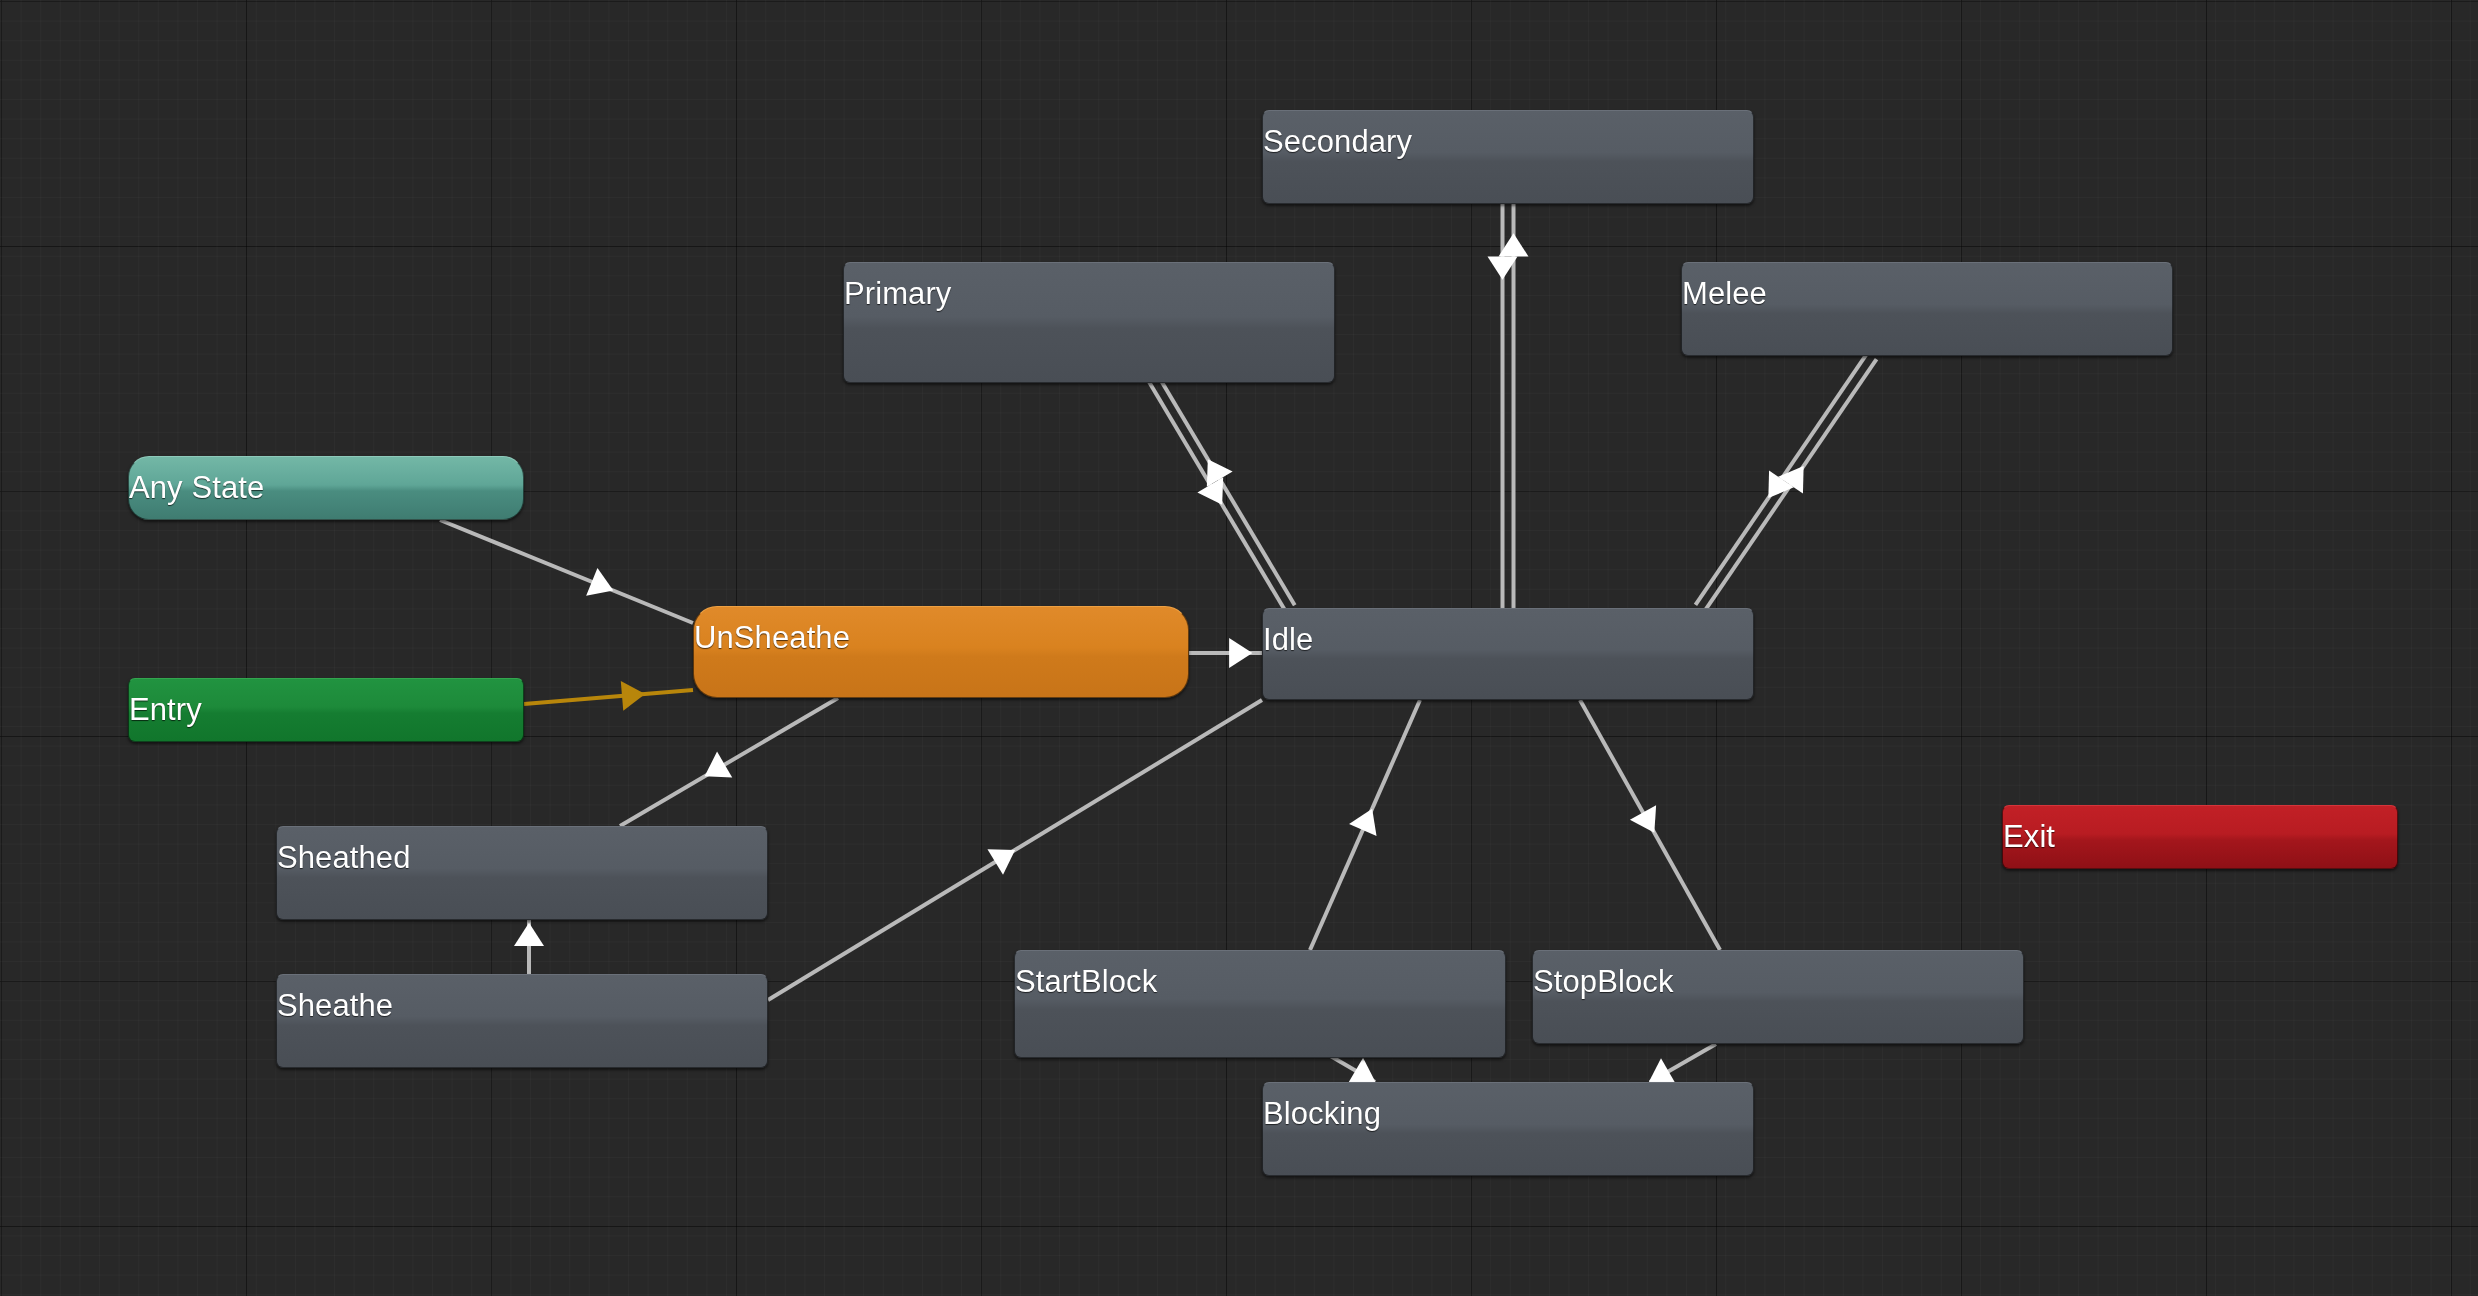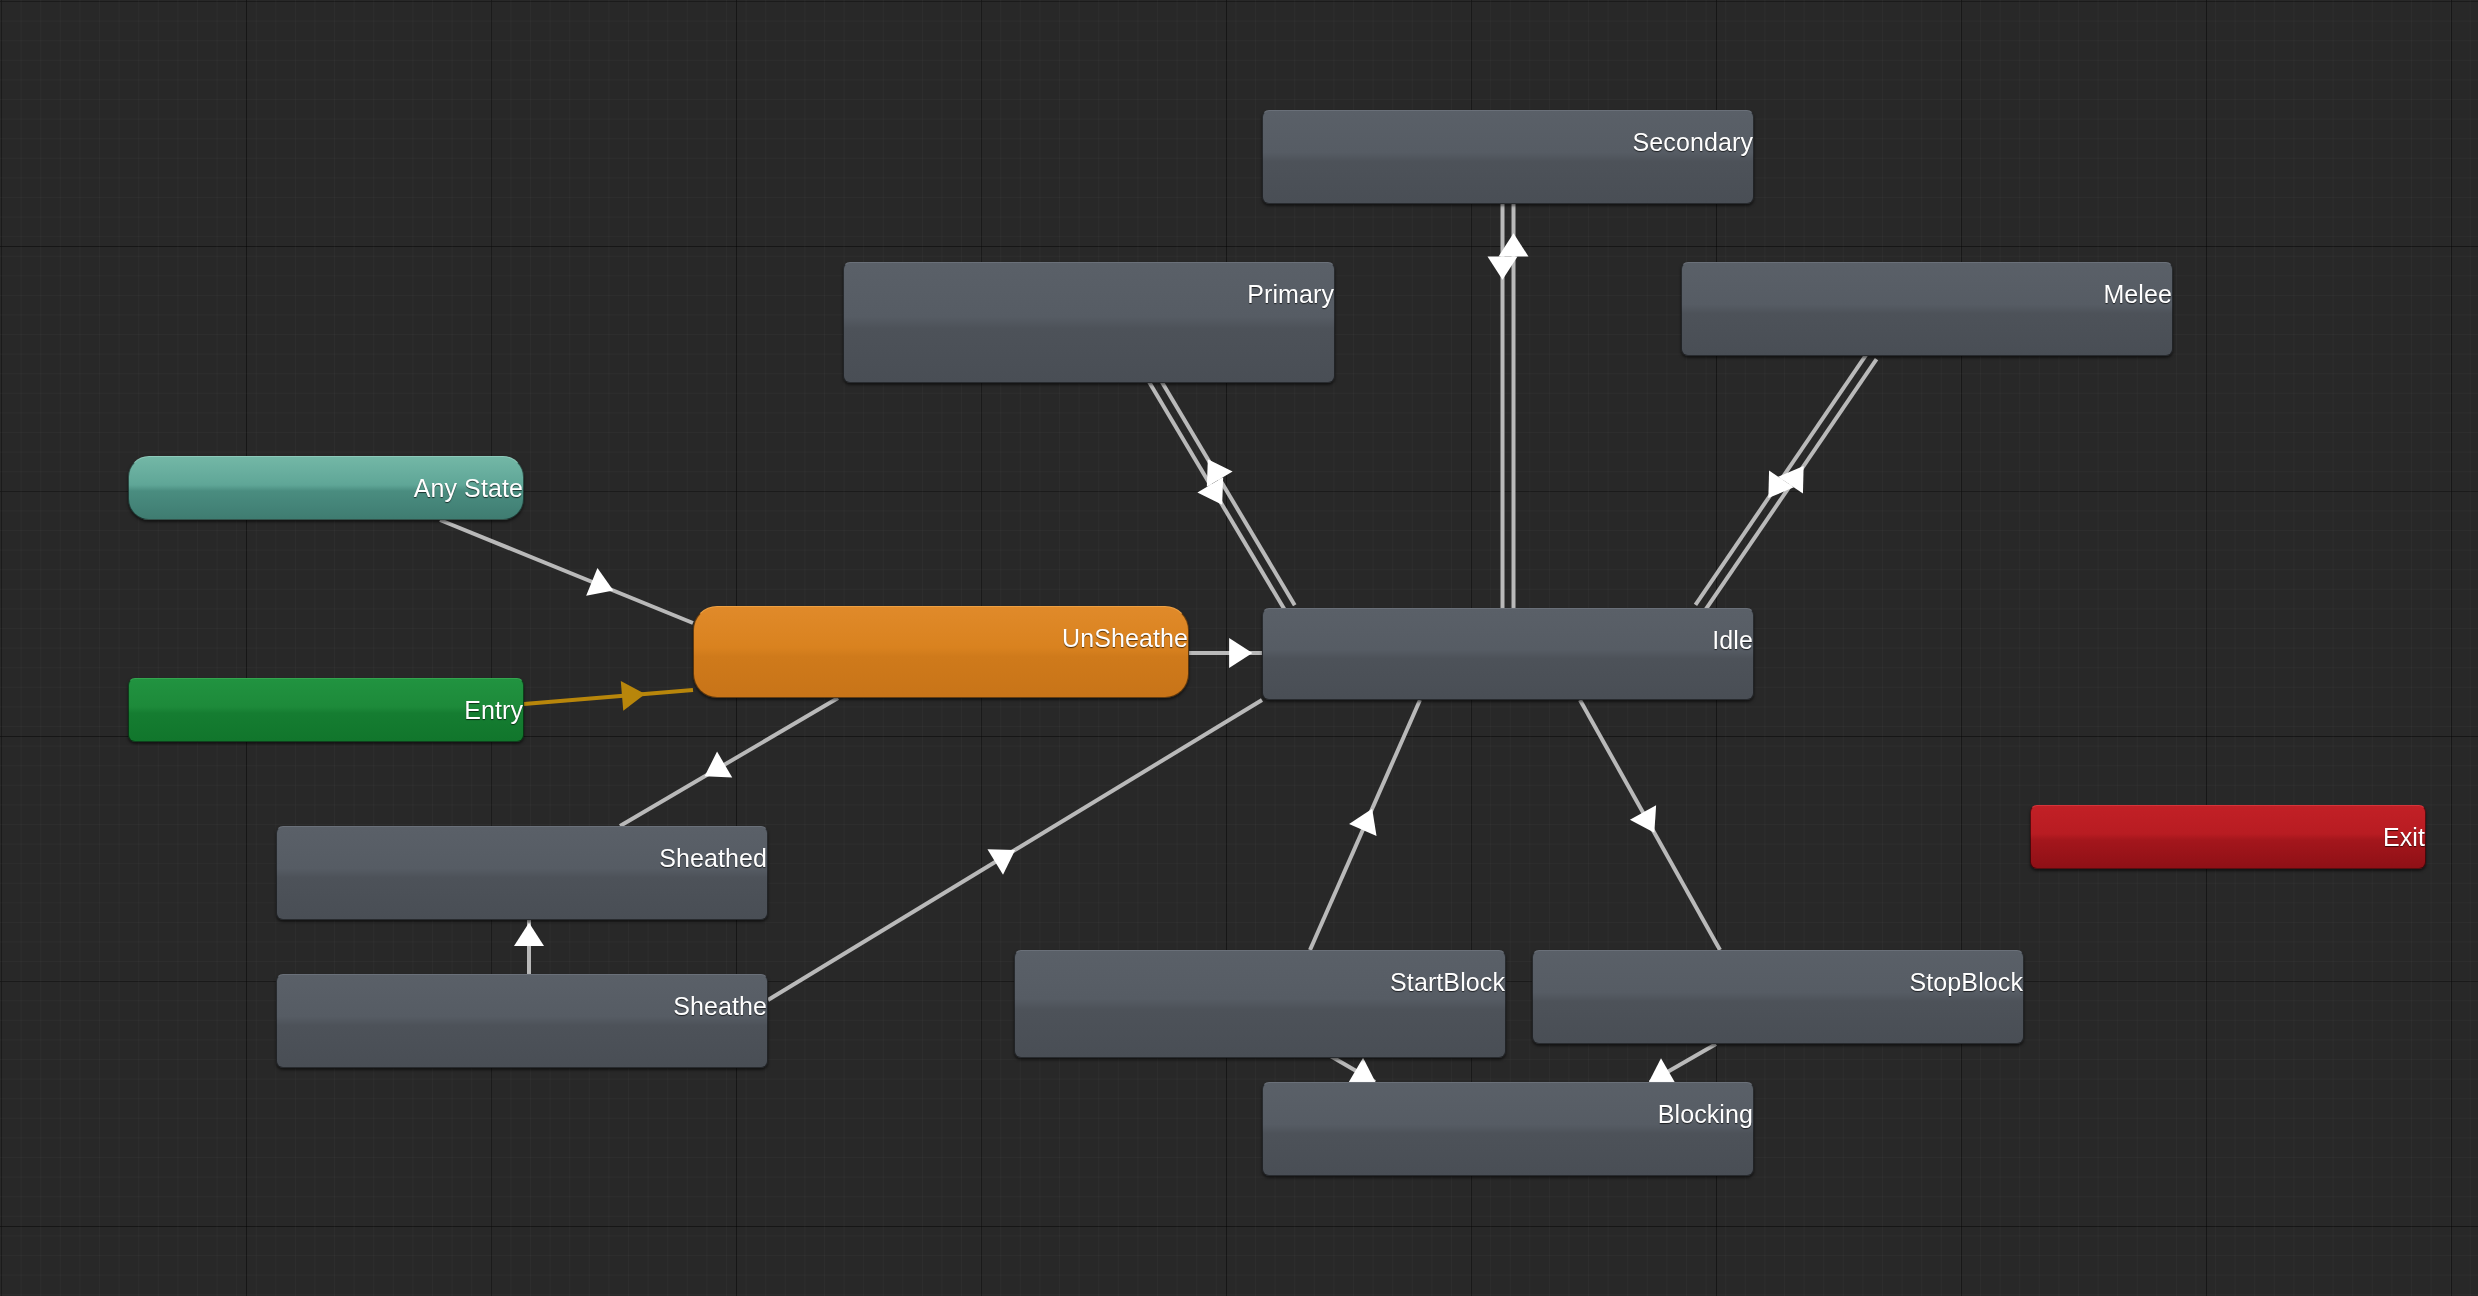--- a/index.html
+++ b/index.html
@@ -31,23 +31,23 @@
     left: 0; top: 0;
     width: 2478px;
     height: 1296px;
     pointer-events: none;
   }
   .node {
     position: absolute;
     box-sizing: border-box;
     border-radius: 7px;
     color: #ffffff;
-    font-size: 25px;
+    font-size: 31px;
     letter-spacing: 0.1px;
-    text-align: right;
+    text-align: left;
     border: 1px solid rgba(0,0,0,0.55);
     box-shadow: 0 2px 3px rgba(0,0,0,0.55);
     overflow: hidden;
   }
   .node .label {
     position: absolute;
     left: 0;
     right: 0;
     top: 16px;
     line-height: 30px;
@@ -66,21 +66,20 @@
     background: linear-gradient(to bottom, #73b7a6 0%, #5fa697 45%, #4a8d80 55%, #3f7c71 100%);
     border-top: 1px solid #8ec9ba;
   }
   .node.entry-state {
     background: linear-gradient(to bottom, #219340 0%, #1d8a3a 45%, #157d31 55%, #11762c 100%);
     border-top: 1px solid #33a64f;
   }
   .node.exit-state {
     background: linear-gradient(to bottom, #c22026 0%, #b81c22 45%, #a4161c 55%, #8f1016 100%);
     border-top: 1px solid #d4353b;
-    margin-left: 28px;
   }
 </style>
 </head>
 <body>
 
 <div id="canvas">
   <svg id="edge-layer" viewBox="0 0 2478 1296" preserveAspectRatio="none">
       <g>
         <line x1="524" y1="704" x2="693" y2="690" stroke="#b8860b" stroke-width="4"></line>
         <polygon points="0,-15 0,15 23.25,0" fill="#b8860b" transform="translate(622.02,695.88) rotate(-4.735583035029398)"></polygon>

